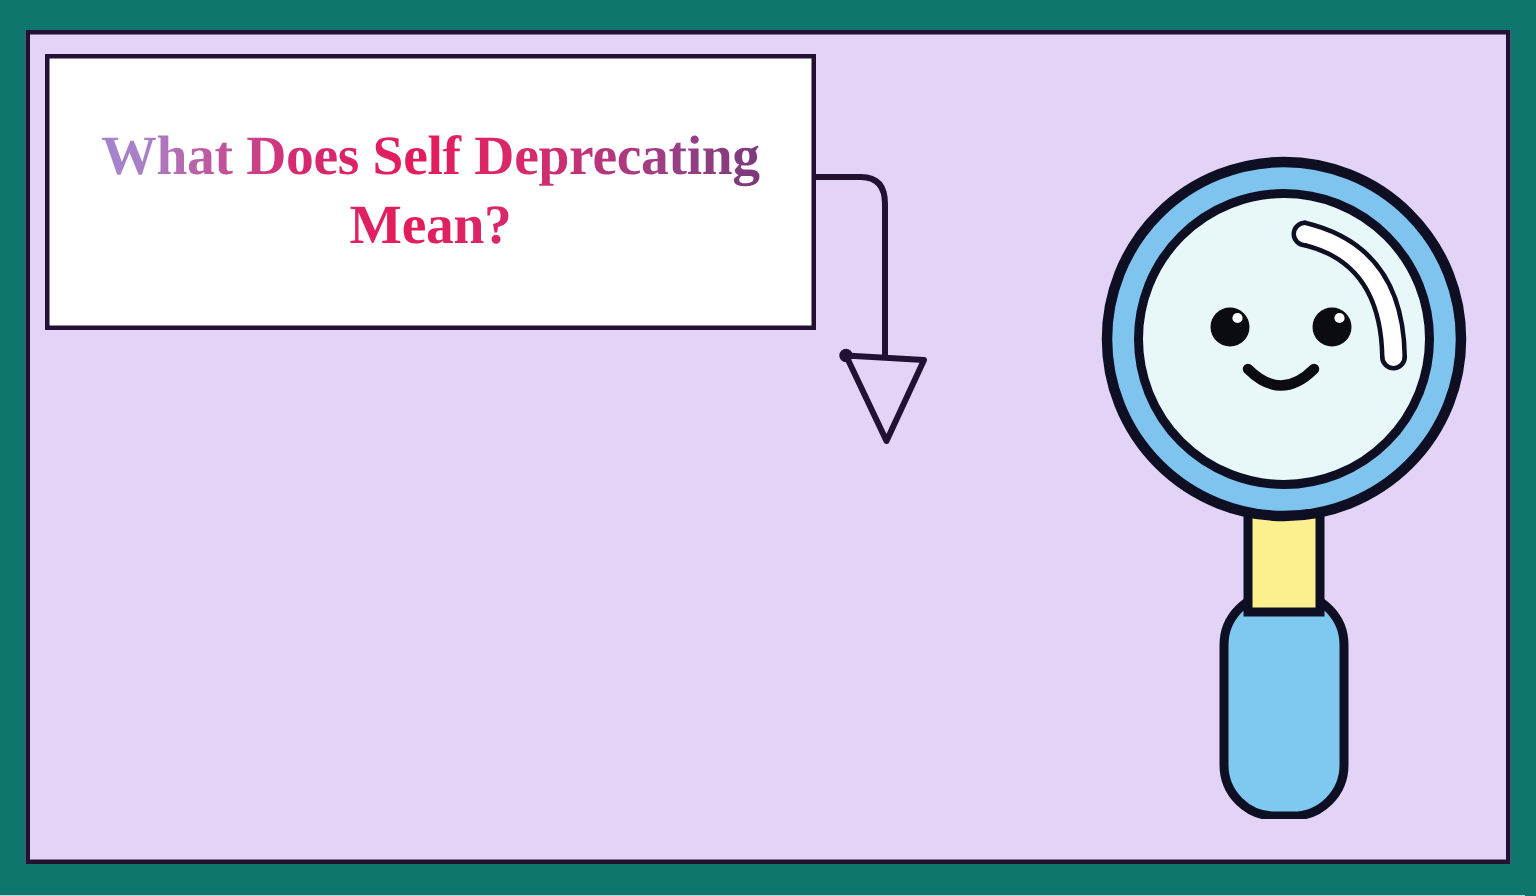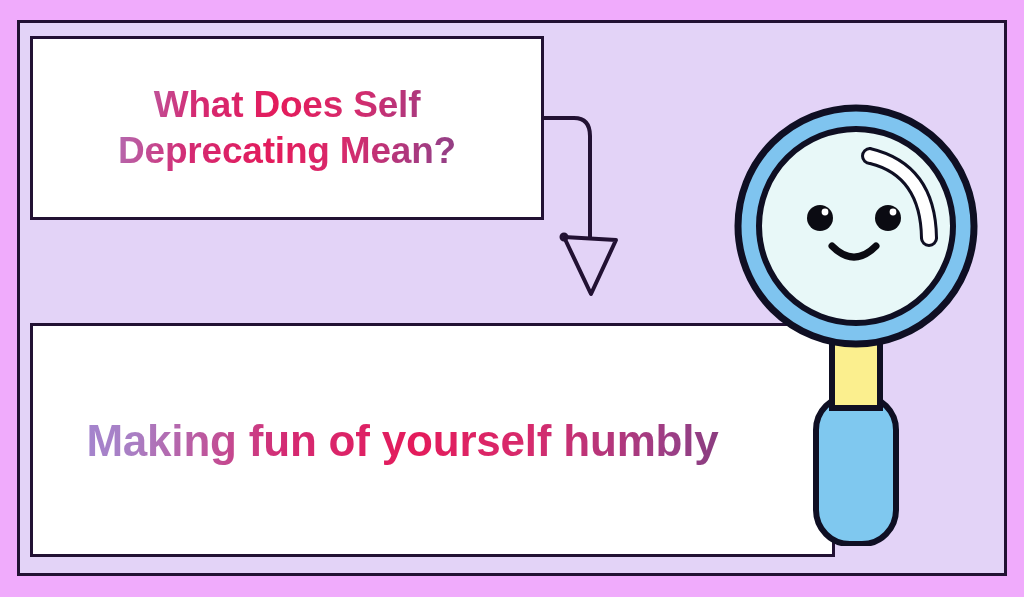--- a/index.html
+++ b/index.html
@@ -8,23 +8,24 @@
     background: #ffffff;
   }
   body {
     font-family: "Liberation Sans", sans-serif;
   }
 
   #infographic {
     position: relative;
     width: 1024px;
     height: 597px;
-    background: #f0abfc;
+    background: #0f766e;
     overflow: hidden;
     box-sizing: border-box;
+    font-family: Liberation Serif, serif;
   }
 
   
   .inner-frame {
     position: absolute;
     left: 17px;
     top: 20px;
     width: 990px;
     height: 556px;
     background: #e3d3f7;
@@ -121,23 +122,20 @@
   <div class="card" id="card-question">
     <span class="card-text" id="question-text">What Does Self Deprecating Mean?</span>
   </div>
 
   <svg id="arrow-connector" viewBox="0 0 120 200">
     <path d="M 4 14 L 38 14 Q 54 14 54 32 L 54 134" fill="none" stroke="#221133" stroke-width="4" stroke-linecap="round" stroke-linejoin="round"></path>
     <path d="M 28 133 L 80 136 L 55 190 Z" fill="none" stroke="#221133" stroke-width="4" stroke-linecap="round" stroke-linejoin="round"></path>
     <circle cx="28" cy="133" r="3" fill="none" stroke="#221133" stroke-width="3"></circle>
   </svg>
 
-  <div class="card" id="card-answer">
-    <span class="card-text" id="answer-text">Making fun of yourself humbly</span>
-  </div>
 
   <svg id="magnifier" viewBox="0 0 268 450">
 
     <rect x="94" y="300" width="80" height="148" rx="34" ry="34" fill="#7fc8ef" stroke="#0f0f23" stroke-width="6"></rect>
 
     <rect x="110" y="222" width="48" height="90" fill="#fbef8e" stroke="#0f0f23" stroke-width="6"></rect>
 
     <circle cx="134" cy="130" r="118" fill="#7fc4ef" stroke="#0f0f23" stroke-width="7"></circle>
 
     <circle cx="134" cy="130" r="97" fill="#e8f8f8" stroke="#0f0f23" stroke-width="6"></circle>

